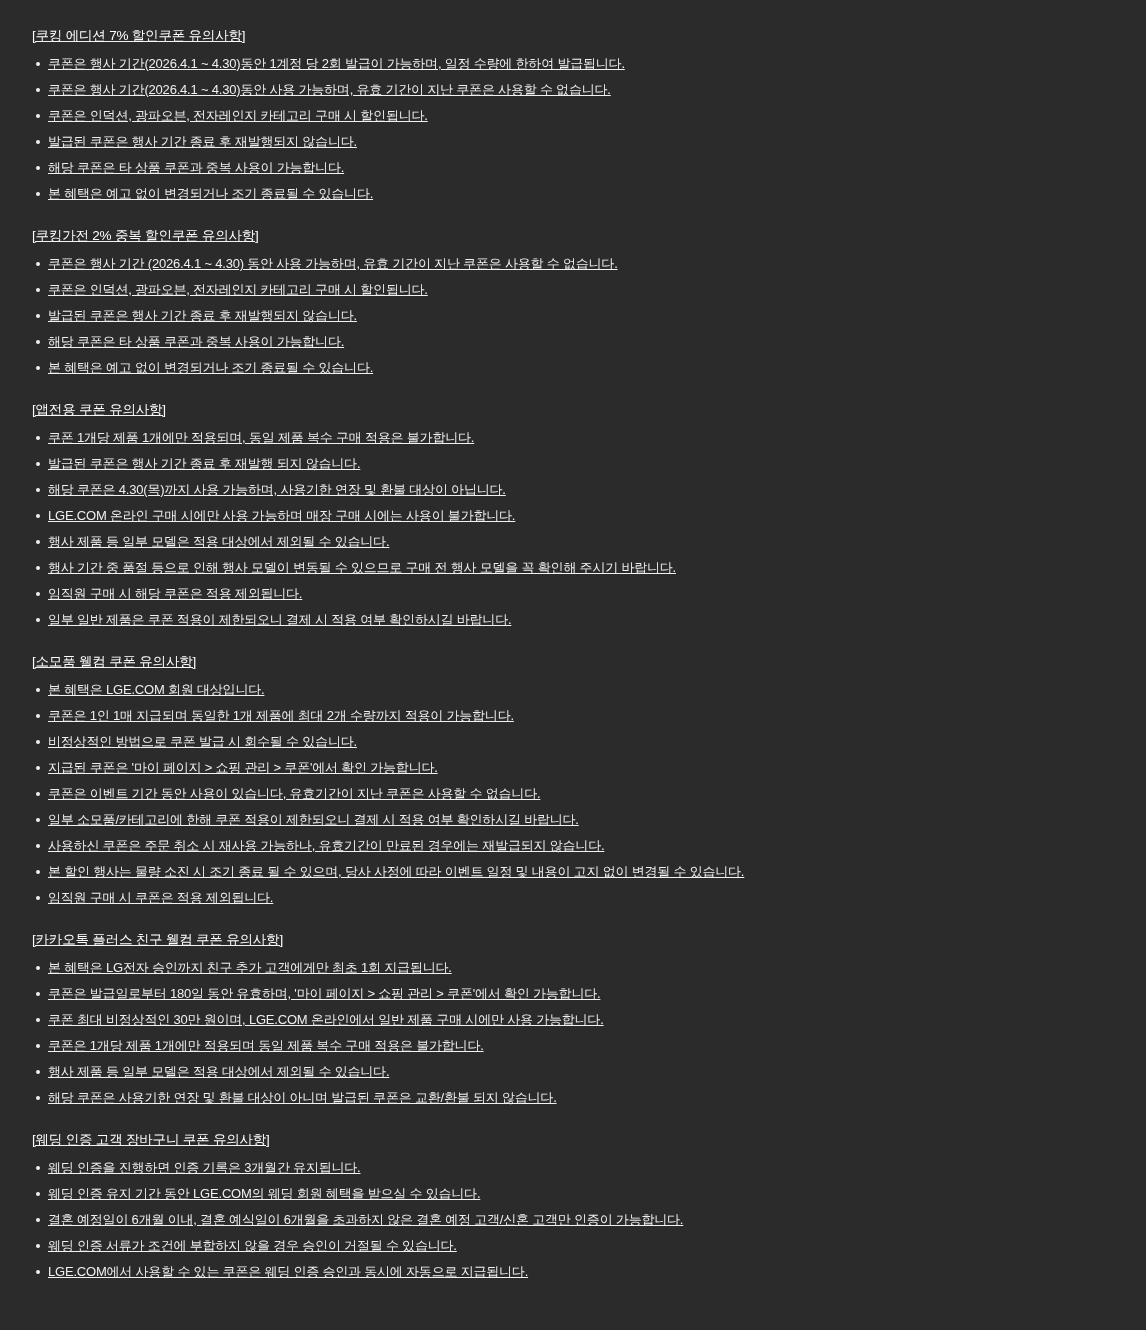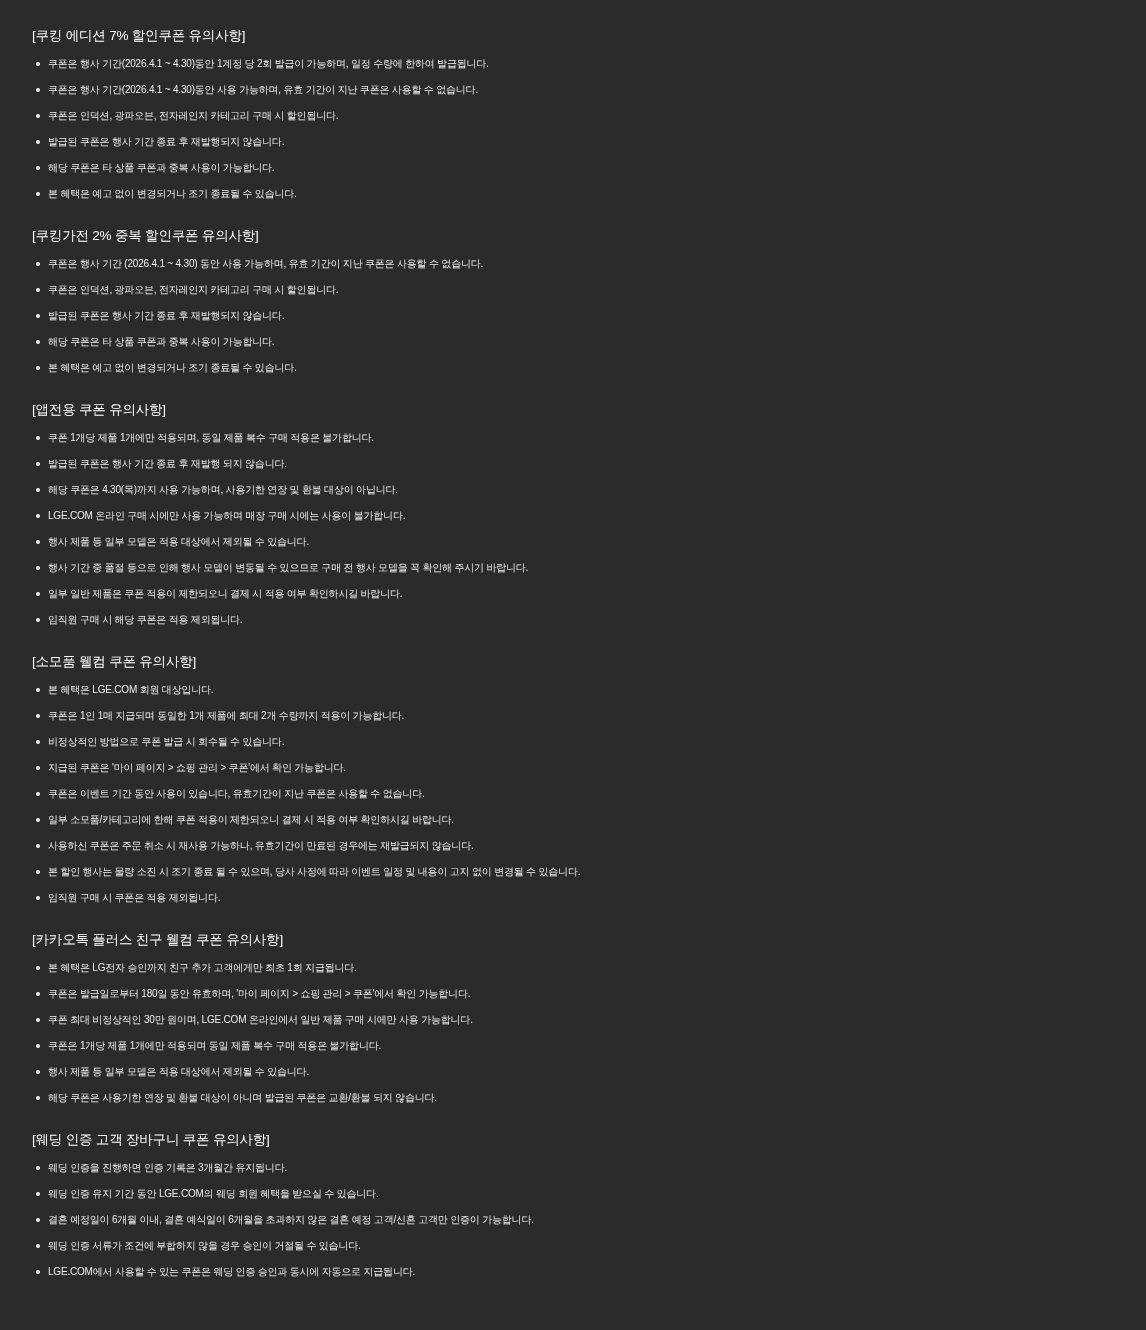--- a/index.html
+++ b/index.html
@@ -13,39 +13,40 @@
   .page {
     width: 1146px;
     min-height: 1330px;
     background: #2b2b2b;
     box-sizing: border-box;
     padding: 26px 30px 28px 30px;
     color: #f2f2f2;
   }
   .section {
     margin-bottom: 22px;
+    text-decoration: underline;
   }
   .section:last-child {
     margin-bottom: 0;
   }
   .section-title {
     font-size: 13.5px;
     line-height: 20px;
     color: #ffffff;
     margin: 0 0 8px 2px;
     letter-spacing: -0.2px;
   }
   ul.bullets {
     list-style: none;
     margin: 0;
     padding: 0;
   }
   ul.bullets li {
     position: relative;
-    font-size: 10px;
+    font-size: 13px;
     line-height: 20px;
     color: #f0f0f0;
     padding-left: 18px;
     margin-bottom: 6px;
     letter-spacing: -0.2px;
   }
   ul.bullets li:last-child {
     margin-bottom: 0;
   }
   ul.bullets li::before {
@@ -86,22 +87,22 @@
     </div>
     <div class="section">
       <div class="section-title">[앱전용 쿠폰 유의사항]</div>
       <ul class="bullets">
         <li>쿠폰 1개당 제품 1개에만 적용되며, 동일 제품 복수 구매 적용은 불가합니다.</li>
         <li>발급된 쿠폰은 행사 기간 종료 후 재발행 되지 않습니다.</li>
         <li>해당 쿠폰은 4.30(목)까지 사용 가능하며, 사용기한 연장 및 환불 대상이 아닙니다.</li>
         <li>LGE.COM 온라인 구매 시에만 사용 가능하며 매장 구매 시에는 사용이 불가합니다.</li>
         <li>행사 제품 등 일부 모델은 적용 대상에서 제외될 수 있습니다.</li>
         <li>행사 기간 중 품절 등으로 인해 행사 모델이 변동될 수 있으므로 구매 전 행사 모델을 꼭 확인해 주시기 바랍니다.</li>
+        <li>임직원 구매 시 해당 쿠폰은 적용 제외됩니다.</li>
         <li>일부 일반 제품은 쿠폰 적용이 제한되오니 결제 시 적용 여부 확인하시길 바랍니다.</li>
-        <li>임직원 구매 시 해당 쿠폰은 적용 제외됩니다.</li>
       </ul>
     </div>
     <div class="section">
       <div class="section-title">[소모품 웰컴 쿠폰 유의사항]</div>
       <ul class="bullets">
         <li>본 혜택은 LGE.COM 회원 대상입니다.</li>
         <li>쿠폰은 1인 1매 지급되며 동일한 1개 제품에 최대 2개 수량까지 적용이 가능합니다.</li>
         <li>비정상적인 방법으로 쿠폰 발급 시 회수될 수 있습니다.</li>
         <li>지급된 쿠폰은 '마이 페이지 &gt; 쇼핑 관리 &gt; 쿠폰'에서 확인 가능합니다.</li>
         <li>쿠폰은 이벤트 기간 동안 사용이 있습니다, 유효기간이 지난 쿠폰은 사용할 수 없습니다.</li>

